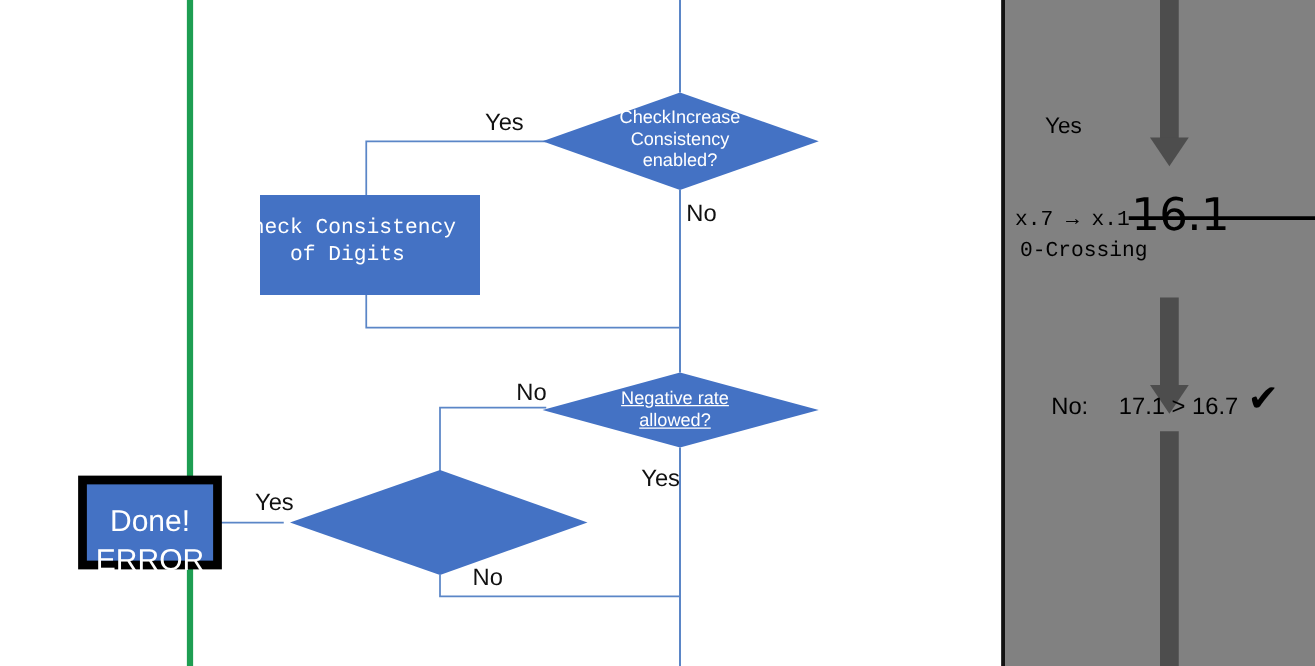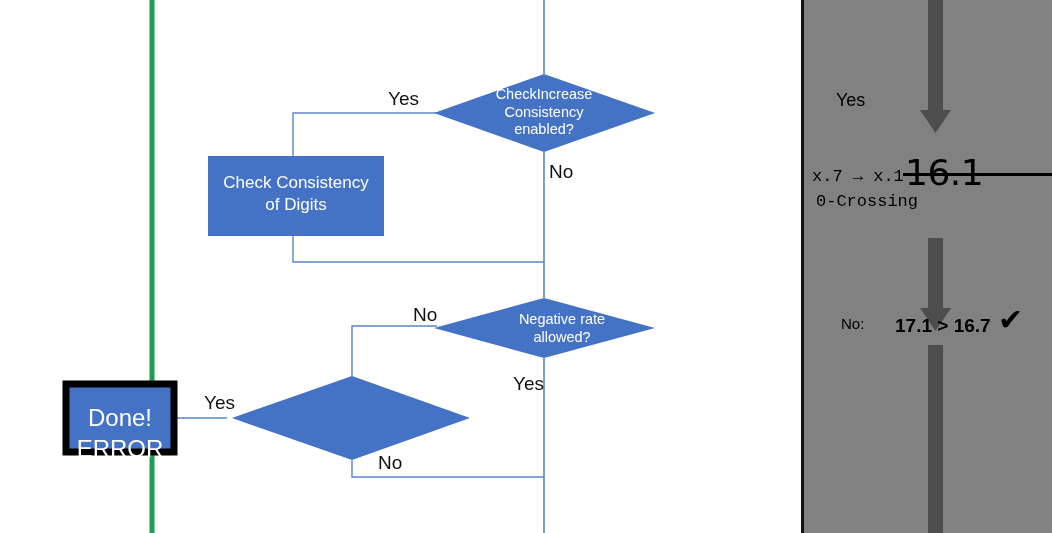--- a/index.html
+++ b/index.html
@@ -51,21 +51,21 @@
     overflow:hidden;
   }
   .panel-text{position:absolute;color:#000000;white-space:nowrap;}
   .p-yes{font-size:18px;}
   .p-small{font-size:17px;font-family:Liberation Mono, monospace;}
   .p-big{font-size:36px;font-family:"DejaVu Sans", sans-serif;letter-spacing:-0.5px;}
   .p-strike{position:relative;}
   .p-strike .bar{
     position:absolute;left:-2px;top:52%;width:104%;height:2.5px;background:#000;
   }
-  .p-nobranch{font-size:15px;}
+  .p-nobranch{font-size:19px;}
   .p-cmp{font-size:19px;}
   .p-check{font-size:30px;font-family:"DejaVu Sans", sans-serif;line-height:1;}
 </style>
 </head>
 <body>
 
 <div id="stage">
 
   <svg class="chart-svg" viewBox="0 0 1052 533">
     <defs>
@@ -98,24 +98,24 @@
 
     <polygon points="352,376 470,418 352,460 232,418" fill="#4472C4"></polygon>
 
     <rect x="66" y="384" width="108" height="68" fill="#4472C4" stroke="#000000" stroke-width="7"></rect>
   </svg>
 
   <div class="diamond-label" style="left:474px;top:86px;width:140px;">CheckIncrease
 Consistency
 enabled?</div>
 
-  <div class="box-label" style="left:208px;top:172px;width:176px;">Check Consistency
+  <div class="box-label" style="left:190px;top:172px;width:176px;font-family:Liberation Mono, monospace;">Check Consistency
 of Digits</div>
 
-  <div class="diamond-label" style="left:492px;top:311px;width:140px;">Negative rate
+  <div class="diamond-label" style="left:470px;top:311px;width:140px;text-decoration:underline;">Negative rate
 allowed?</div>
 
 
   <div class="box-label" style="left:66px;top:402px;width:108px;font-size:24px;">Done!
 ERROR</div>
 
   <div class="edge-label" style="left:388px;top:89px;">Yes</div>
 
   <div class="edge-label" style="left:549px;top:162px;">No</div>
 
@@ -147,18 +147,18 @@
     <div class="panel-text p-small" style="left:12px;top:192px;">0-Crossing</div>
 
     <div class="panel-text p-big p-strike" style="left:101px;top:152px;">
       <span>16.1</span>
       <span class="bar"></span>
     </div>
 
 
     <div class="panel-text p-nobranch" style="left:37px;top:315px;">No:</div>
 
-    <div class="panel-text p-cmp" style="left:91px;top:315px;font-weight:bold;">17.1 &gt; 16.7</div>
+    <div class="panel-text p-cmp" style="left:91px;top:315px;">17.1 &gt; 16.7</div>
 
     <div class="panel-text p-check" style="left:194px;top:305px;">✔</div>
   </div>
 
 </div>
 
 </body></html>

